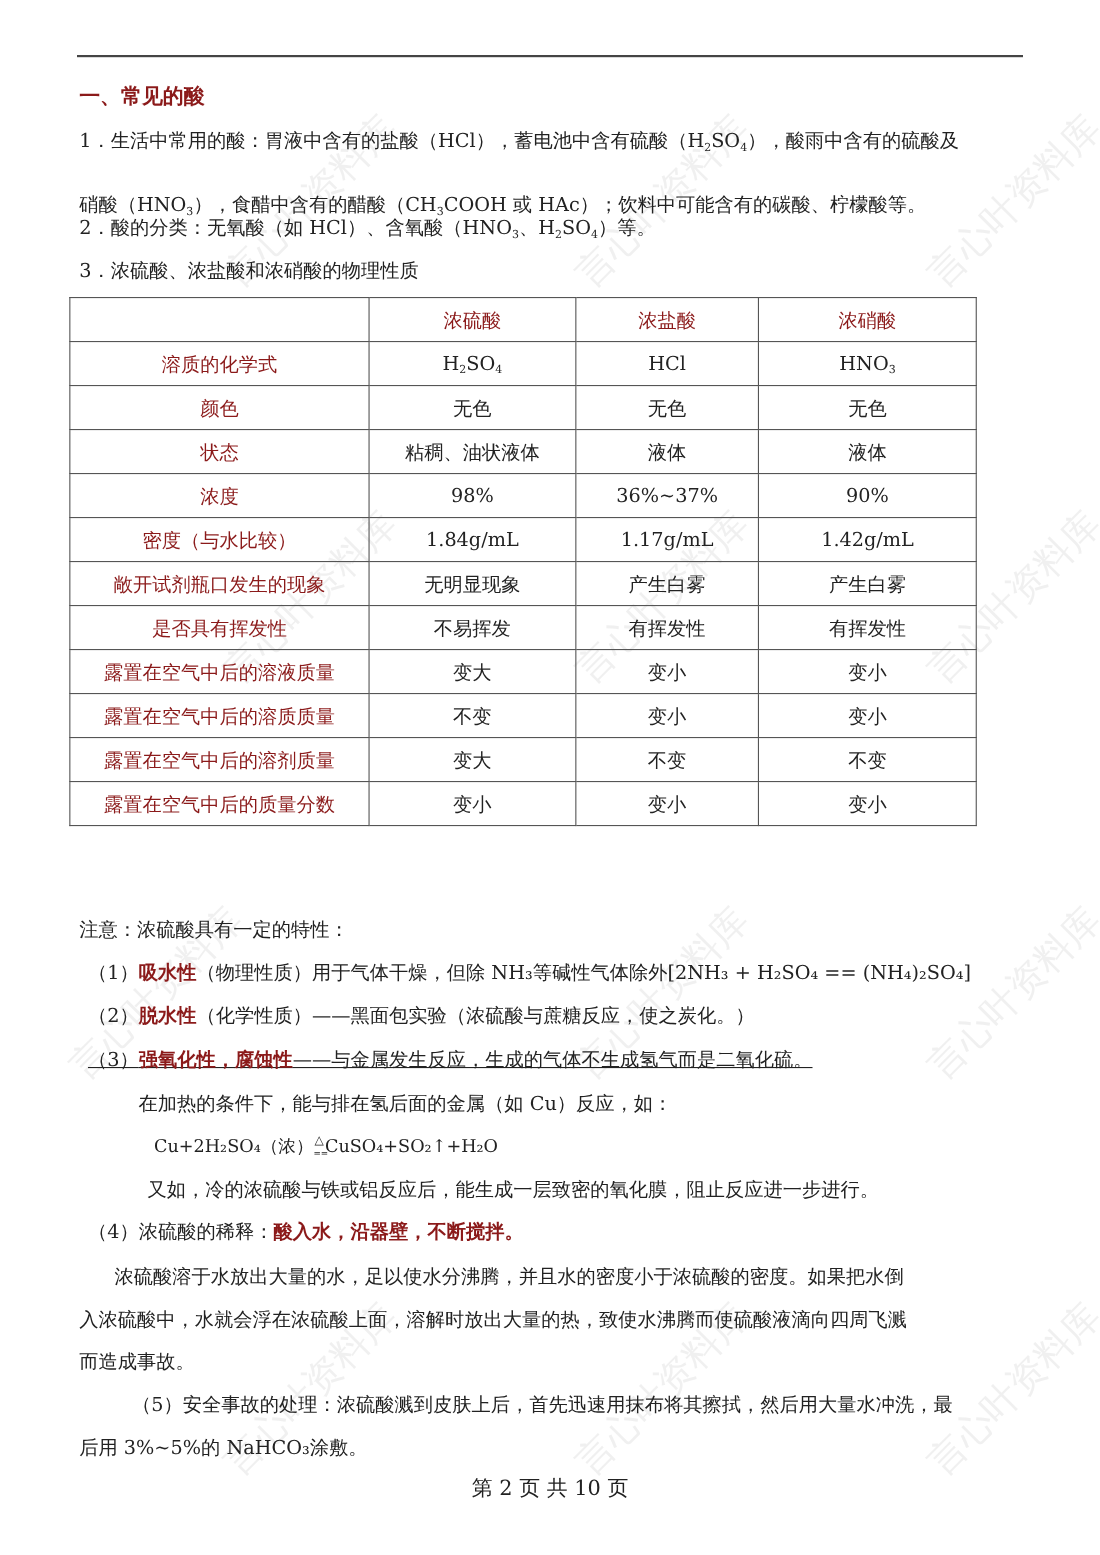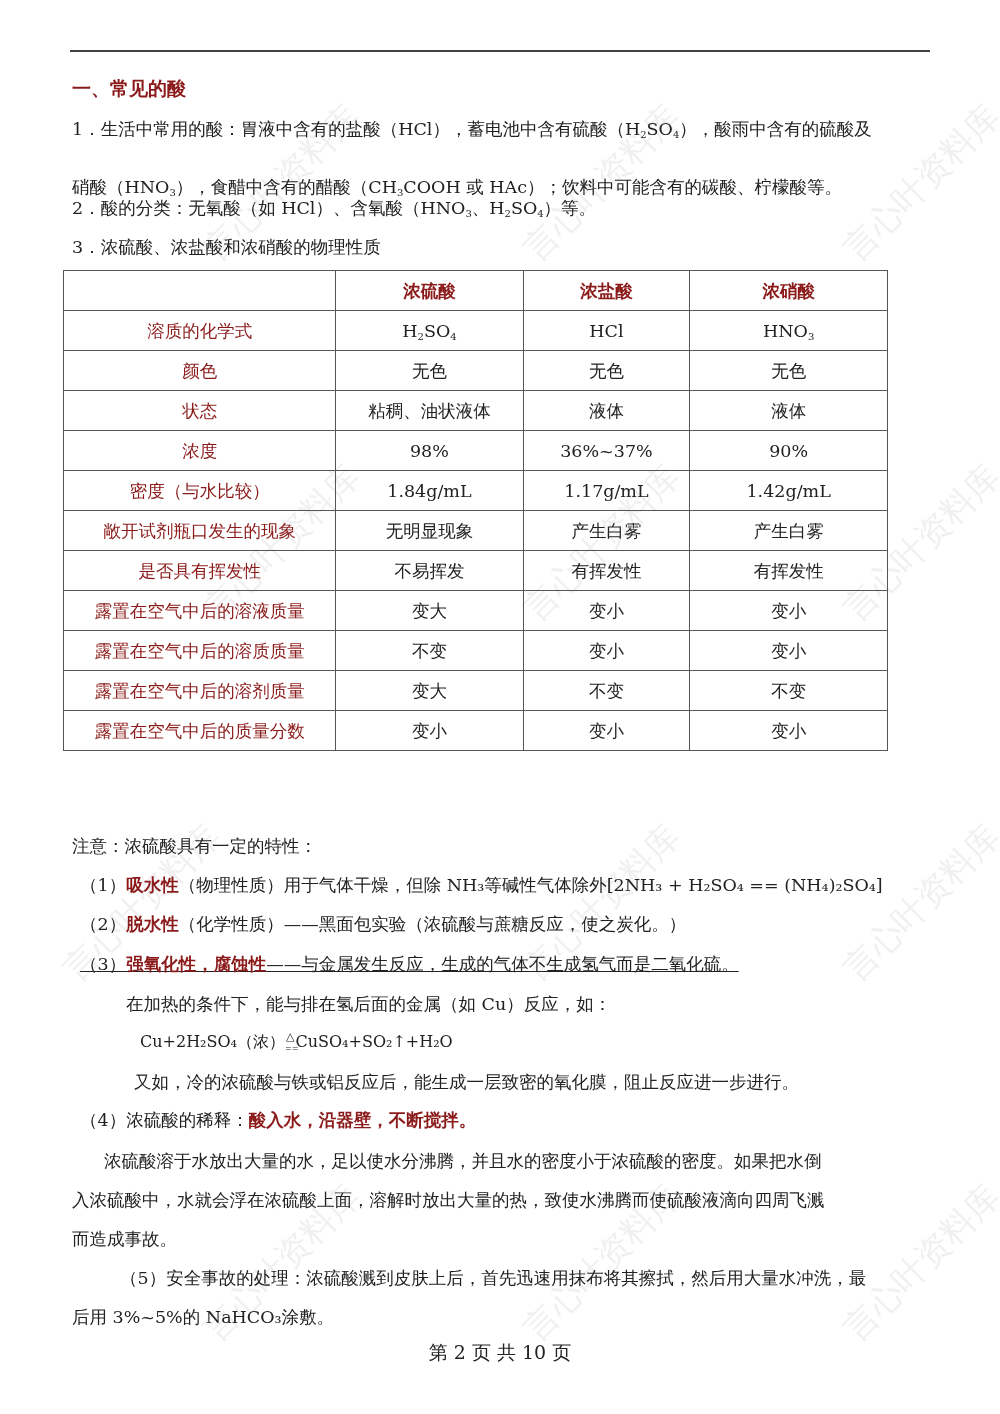--- a/index.html
+++ b/index.html
@@ -25,21 +25,21 @@
   sub { font-size: 10px; vertical-align: -3px; line-height: 0; }
   table.props {
     position: absolute; left: 63px; top: 270px;
     border-collapse: collapse; width: 825px;
     font-size: 17.5px;
   }
   table.props td, table.props th {
     border: 1px solid #555; height: 39px; padding: 0; text-align: center;
     font-weight: normal;
   }
-  table.props th { color: #8b1a1a; font-family: "DejaVu Sans", sans-serif; font-weight: bold; font-size: 17.5px; }
+  table.props th { color: #8b1a1a; font-family: "DejaVu Sans", sans-serif; font-weight: normal; font-size: 17.5px; }
   table.props td.label { color: #8b1a1a; font-family: "DejaVu Sans", sans-serif; font-weight: normal; }
   .col0 { width: 262px; } .col1 { width: 180px; } .col2 { width: 160px; } .col3 { width: 190px; }
   .footer {
     position: absolute; top: 1340px; left: 0; width: 1000px; text-align: center; font-size: 19px;
   }
   .delta { display: inline-block; position: relative; font-size: 11px; top: -7px; margin: 0 1px; }
   .delta::after { content: "=="; position: absolute; left: -1px; top: 12px; font-size: 8px; }
 </style>
 </head>
 <body>

